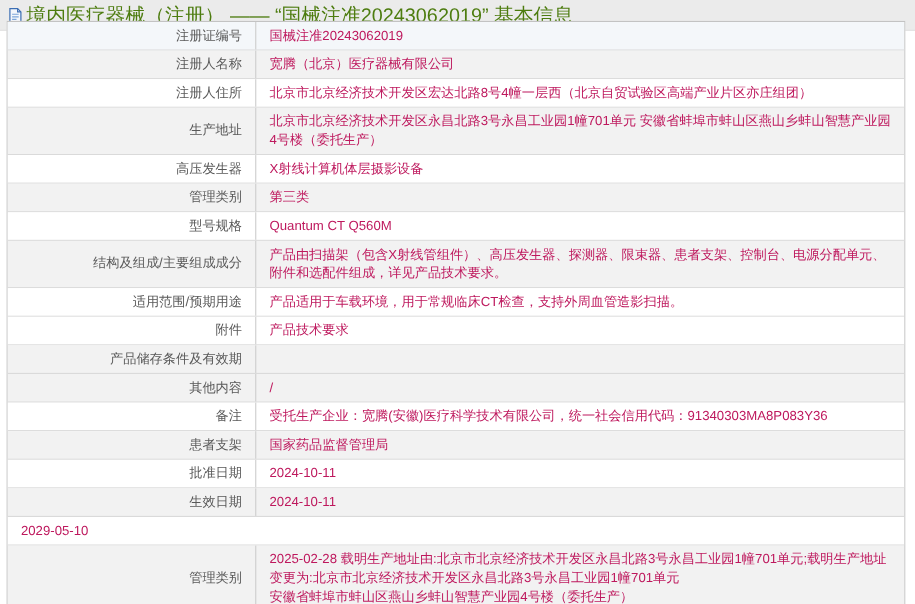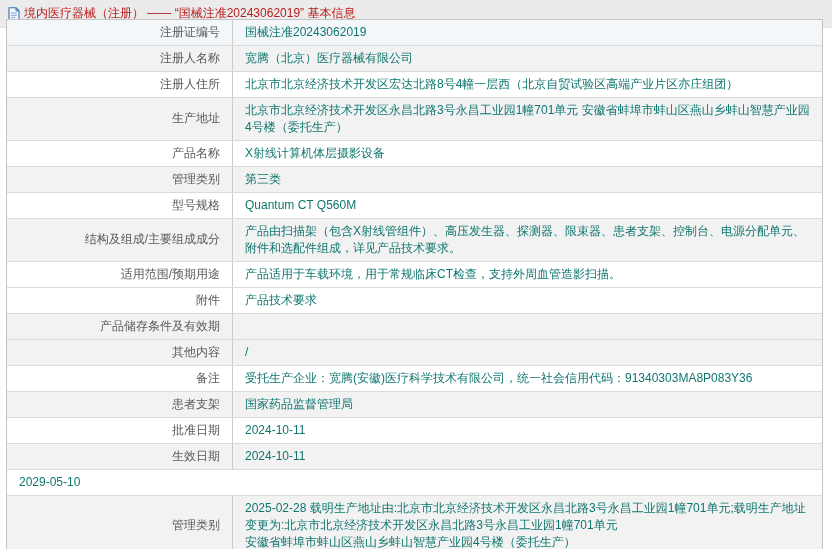--- a/index.html
+++ b/index.html
@@ -7,21 +7,21 @@
     width:832px; height:549px; overflow:hidden;
     background:#ffffff;
     font-family:"Liberation Sans","DejaVu Sans",sans-serif;
     -webkit-font-smoothing:antialiased;
   }
   .header-bar {
     height:28px; background:#ebebeb; border-bottom:1px solid #e2e2e2;
     display:flex; align-items:center; padding:0 8px; box-sizing:border-box;
   }
   .header-bar .doc-icon { display:inline-flex; margin-right:4px; flex:0 0 auto; }
-  .header-bar .title { color:#b91c1c; font-size:12px; white-space:nowrap;text-align:center; }
+  .header-bar .title { color:#4d7c0f; font-size:18px; white-space:nowrap;text-align:center; }
 
   .table-area {
     position:absolute; left:6px; top:31px; right:2px; bottom:6px;
     display:flex; align-items:center;
   }
   .grid {
     flex:1; border:1px solid #c3c3c3; background:#fff;
     display:flex; flex-direction:column;
   }
   .scroll-strip {
@@ -39,21 +39,21 @@
   .cell-label {
     flex:0 0 226px; width:226px; box-sizing:border-box;
     border-right:1px solid #cccccc;
     display:flex; align-items:center; justify-content:flex-end;
     text-align:right; padding:4px 12px 4px 6px;
     color:#595959; font-size:12px; line-height:17px;
   }
   .cell-value {
     flex:1; box-sizing:border-box; padding:4px 12px;
     display:flex; align-items:center;
-    color:#0f766e; font-size:12px; line-height:17px;
+    color:#be185d; font-size:12px; line-height:17px;
     word-break:break-all;
   }
   .cell-value > span, .cell-value > a { display:block; }
   .cell-value.pre > span { white-space:pre-line; }
 </style>
 </head>
 <body>
 
 <div class="header-bar">
   <span class="doc-icon">
@@ -95,21 +95,21 @@
       <div class="row alt">
         <div class="cell-label">
           <span>生产地址</span>
         </div>
         <div class="cell-value">
           <span>北京市北京经济技术开发区永昌北路3号永昌工业园1幢701单元 安徽省蚌埠市蚌山区燕山乡蚌山智慧产业园4号楼（委托生产）</span>
         </div>
       </div>
       <div class="row">
         <div class="cell-label">
-          <span>产品名称</span>
+          <span>高压发生器</span>
         </div>
         <div class="cell-value">
           <span>X射线计算机体层摄影设备</span>
         </div>
       </div>
       <div class="row alt">
         <div class="cell-label">
           <span>管理类别</span>
         </div>
         <div class="cell-value">

